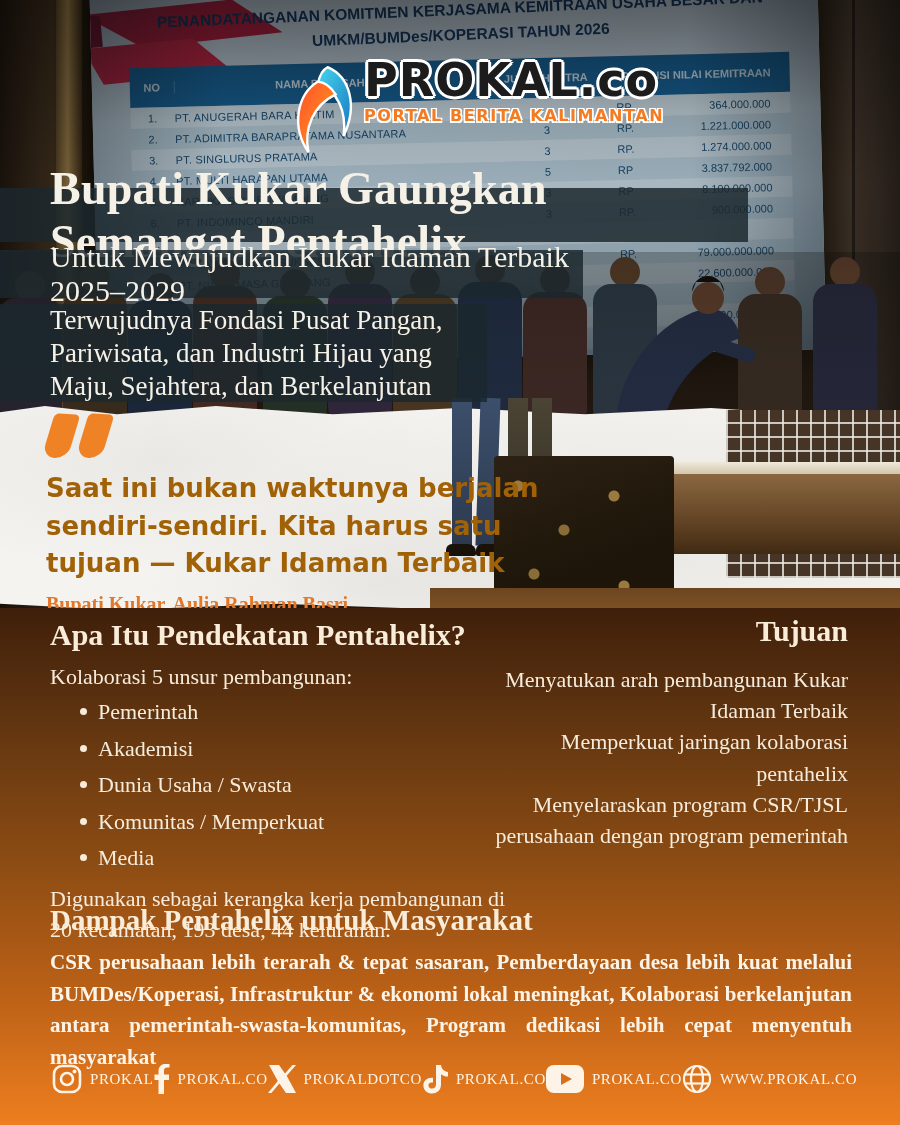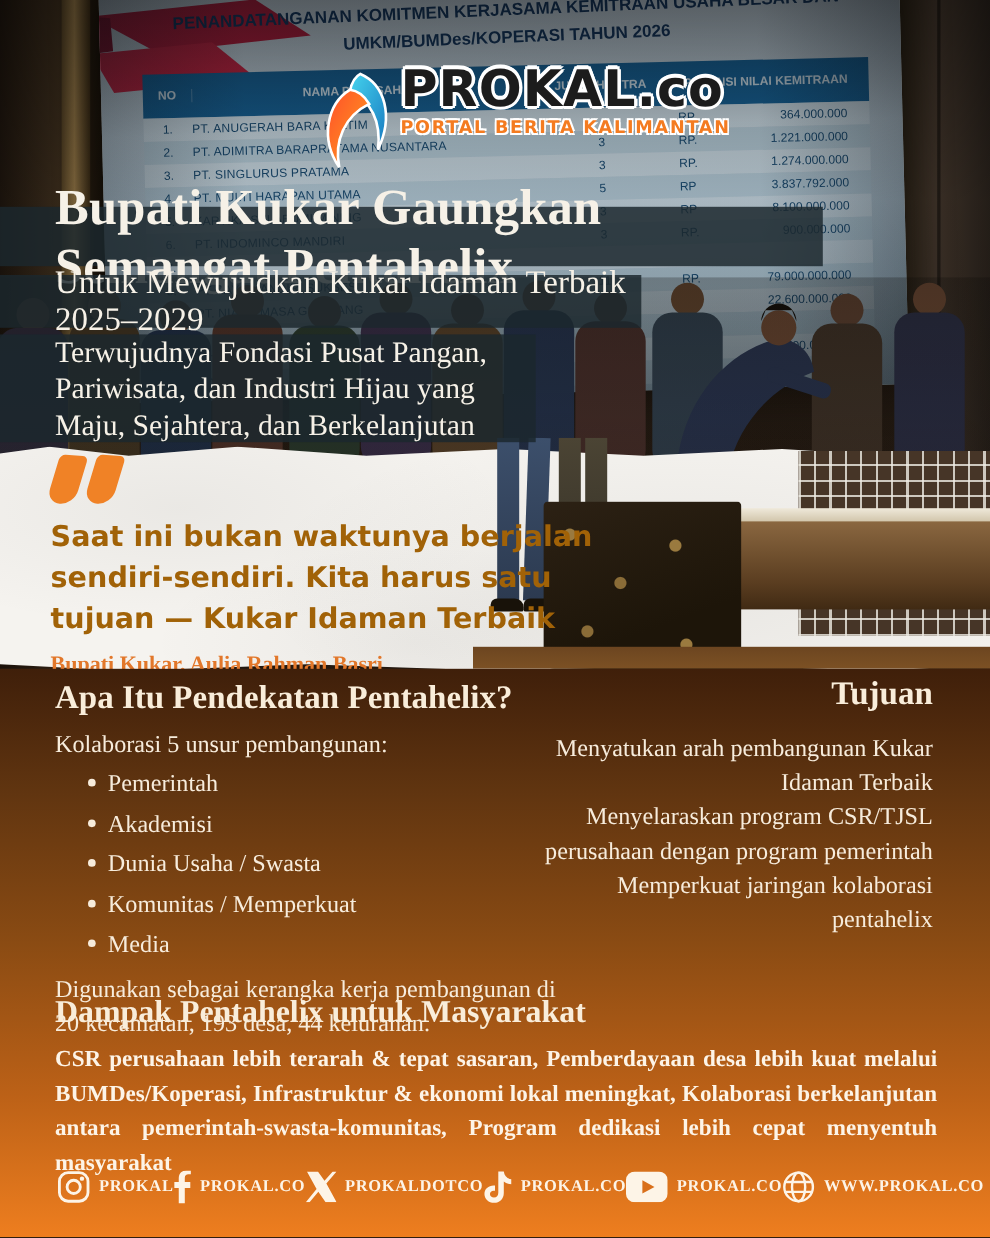--- a/index.html
+++ b/index.html
@@ -103,21 +103,21 @@
   .outro{margin:6px 0 0;font-size:22px;line-height:1.42;color:#f7ecdc;}
   .right-col{position:absolute;left:480px;top:6px;width:368px;text-align:right;}
   .right-col h2{margin:0 0 16px;font-size:30px;}
   .right-col p{margin:0;font-size:22px;line-height:1.42;color:#f7ecdc;}
   .dampak{position:absolute;left:50px;top:296px;width:802px;}
   .dampak h2{margin:0;font-size:29px;}
   .dampak p{margin:10px 0 0;font-size:21px;line-height:1.5;font-weight:bold;color:#fdf4e7;text-align:justify;}
   .footer{position:absolute;left:52px;top:456px;width:796px;display:flex;align-items:center;justify-content:space-between;}
   .f-item{display:flex;align-items:center;gap:8px;}
   .f-item svg{display:block;}
-  .f-label{font-weight:bold;font-size:15px;letter-spacing:.6px;color:#fdf4e7;}
+  .f-label{font-weight:normal;font-size:15px;letter-spacing:.6px;color:#fdf4e7;}
 </style>
 </head>
 <body>
 
 <div class="canvas">
 
   <div class="photo">
     <div class="wall-left">
         <div class="gold-strip"></div>
       </div>
@@ -344,22 +344,22 @@
         <li>Dunia Usaha / Swasta</li>
         <li>Komunitas / Memperkuat</li>
         <li>Media</li>
       </ul>
       <p class="outro">Digunakan sebagai kerangka kerja pembangunan di 20 kecamatan, 193 desa, 44 kelurahan.</p>
     </div>
 
     <div class="right-col">
       <h2 class="h-cream">Tujuan</h2>
       <p>Menyatukan arah pembangunan Kukar Idaman Terbaik</p>
+      <p>Memperkuat jaringan kolaborasi pentahelix</p>
       <p>Menyelaraskan program CSR/TJSL perusahaan dengan program pemerintah</p>
-      <p>Memperkuat jaringan kolaborasi pentahelix</p>
     </div>
 
     <div class="dampak">
       <h2 class="h-cream">Dampak Pentahelix untuk Masyarakat</h2>
       <p>CSR perusahaan lebih terarah &amp; tepat sasaran, Pemberdayaan desa lebih kuat melalui BUMDes/Koperasi, Infrastruktur &amp; ekonomi lokal meningkat, Kolaborasi berkelanjutan antara pemerintah-swasta-komunitas, Program dedikasi lebih cepat menyentuh masyarakat</p>
     </div>
 
     <div class="footer">
       <div class="f-item">
         <svg width="30" height="30" viewBox="0 0 30 30">

